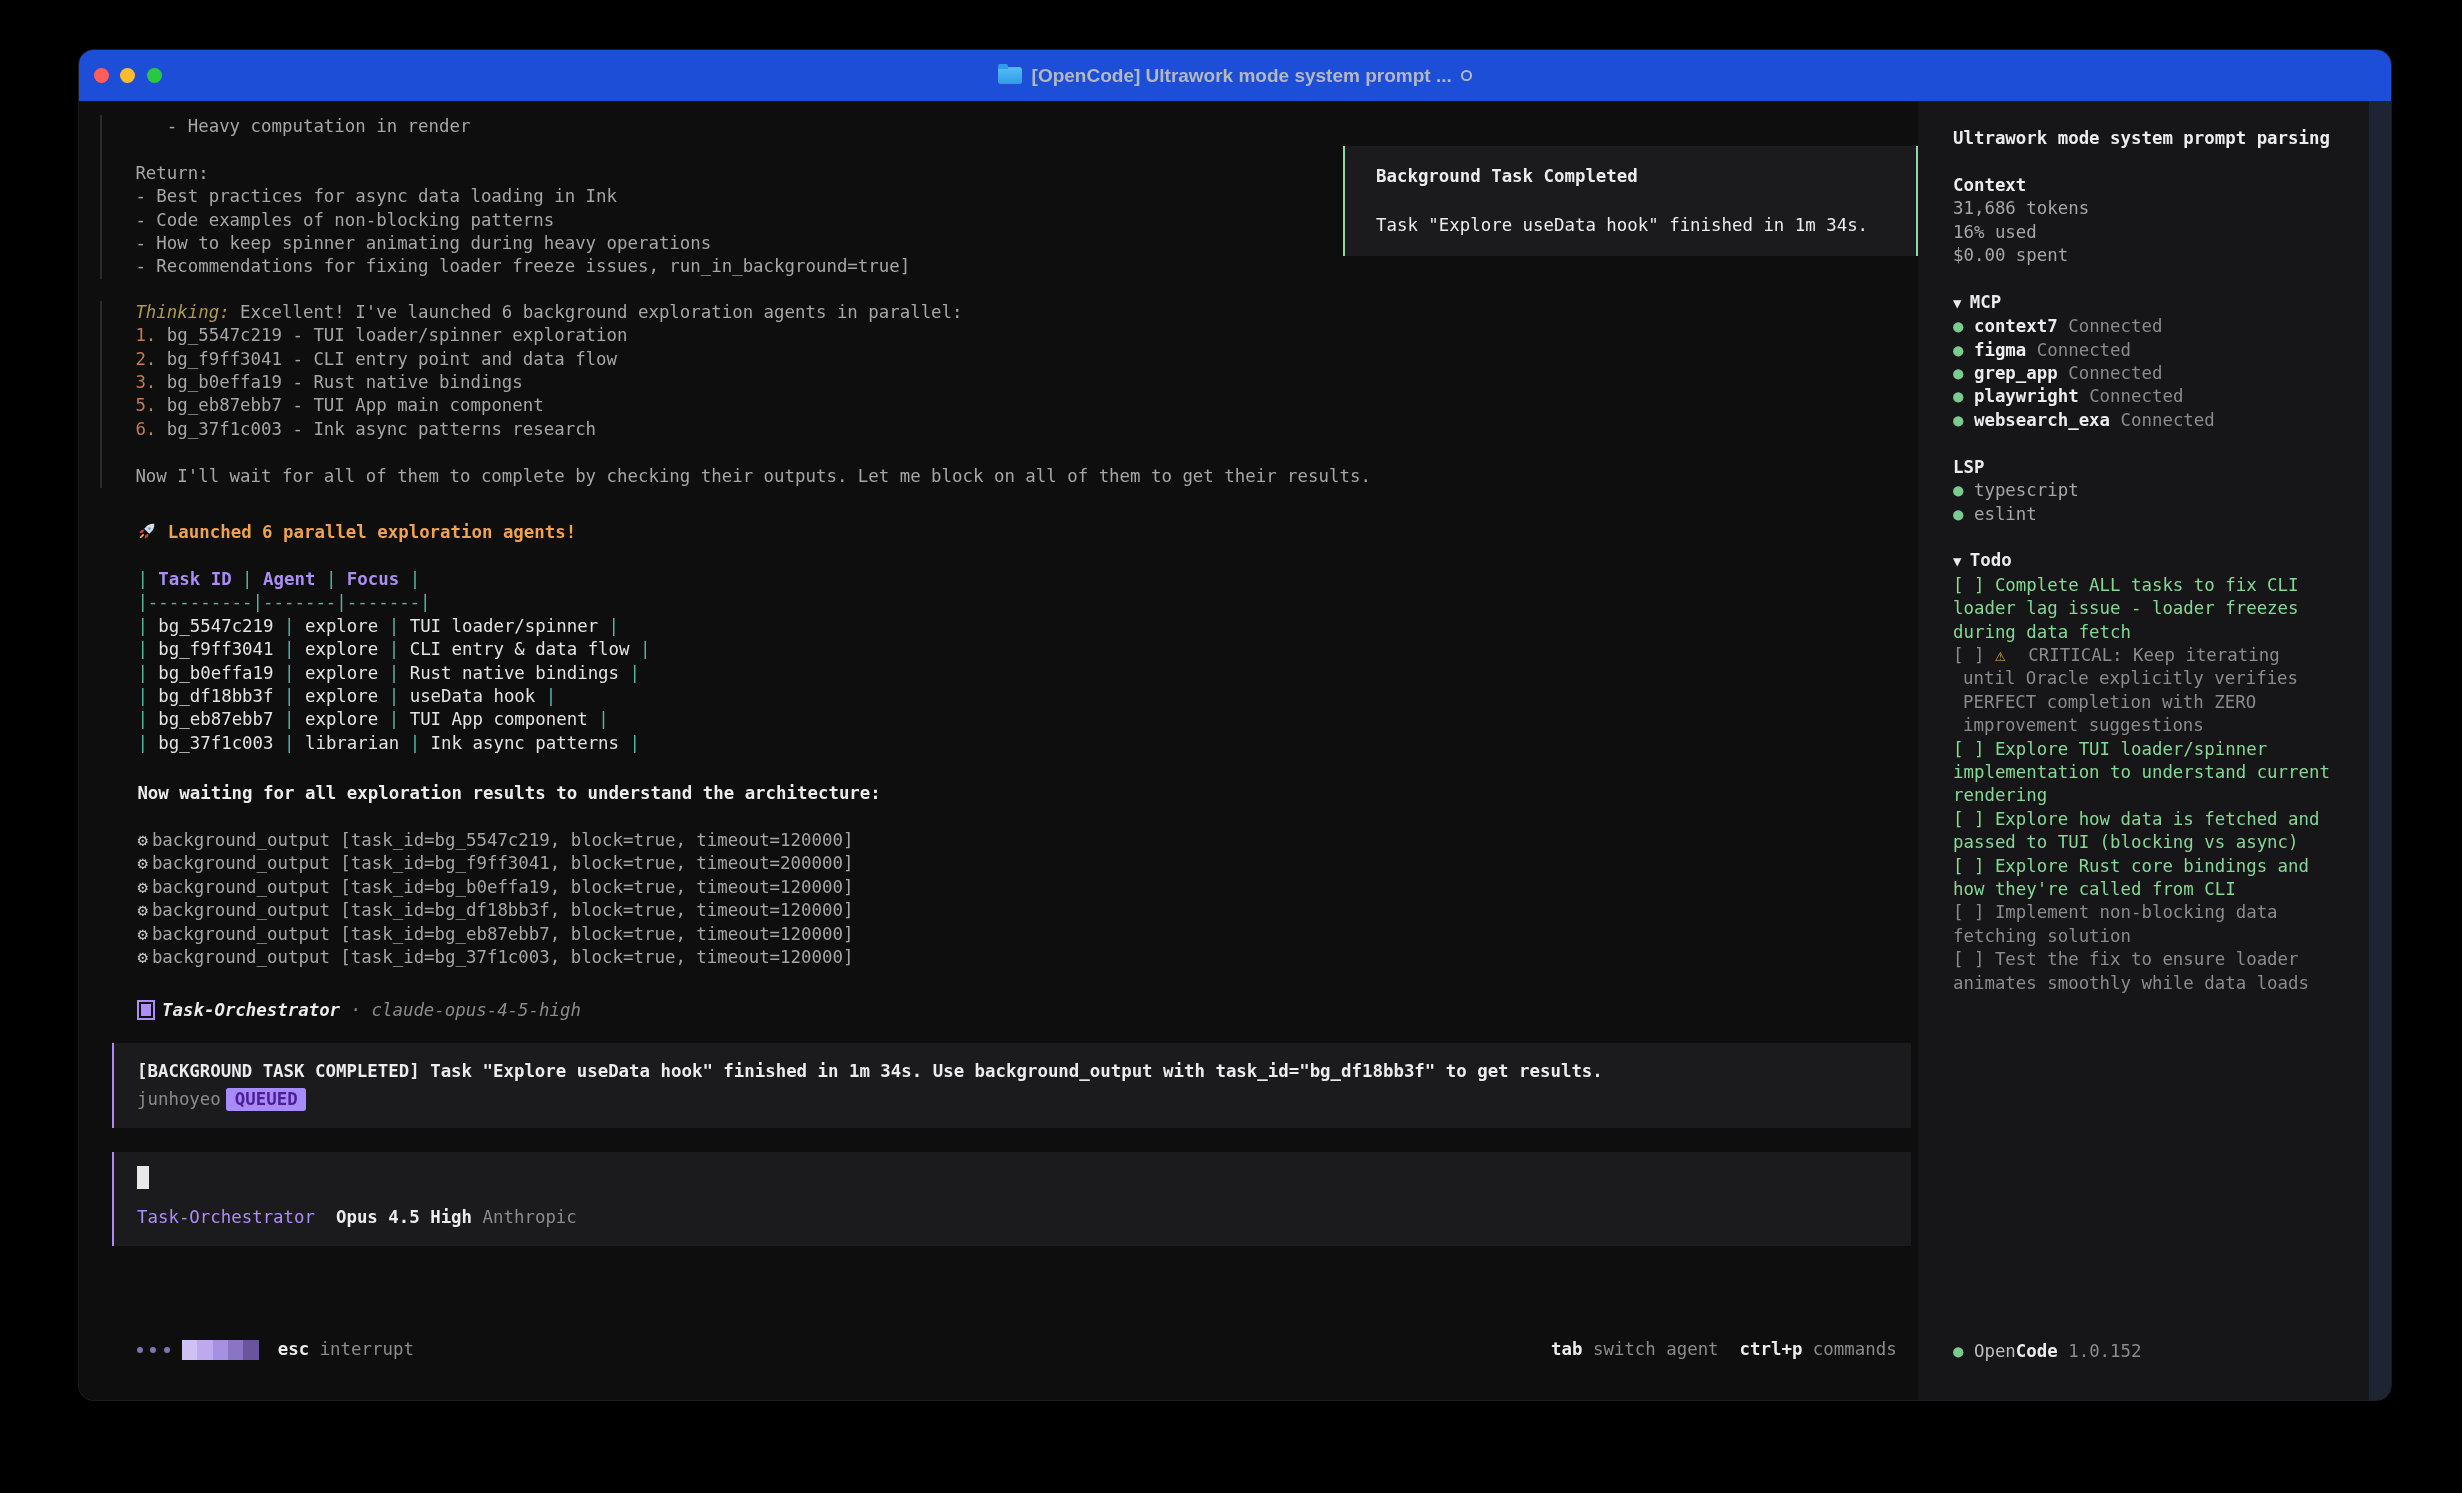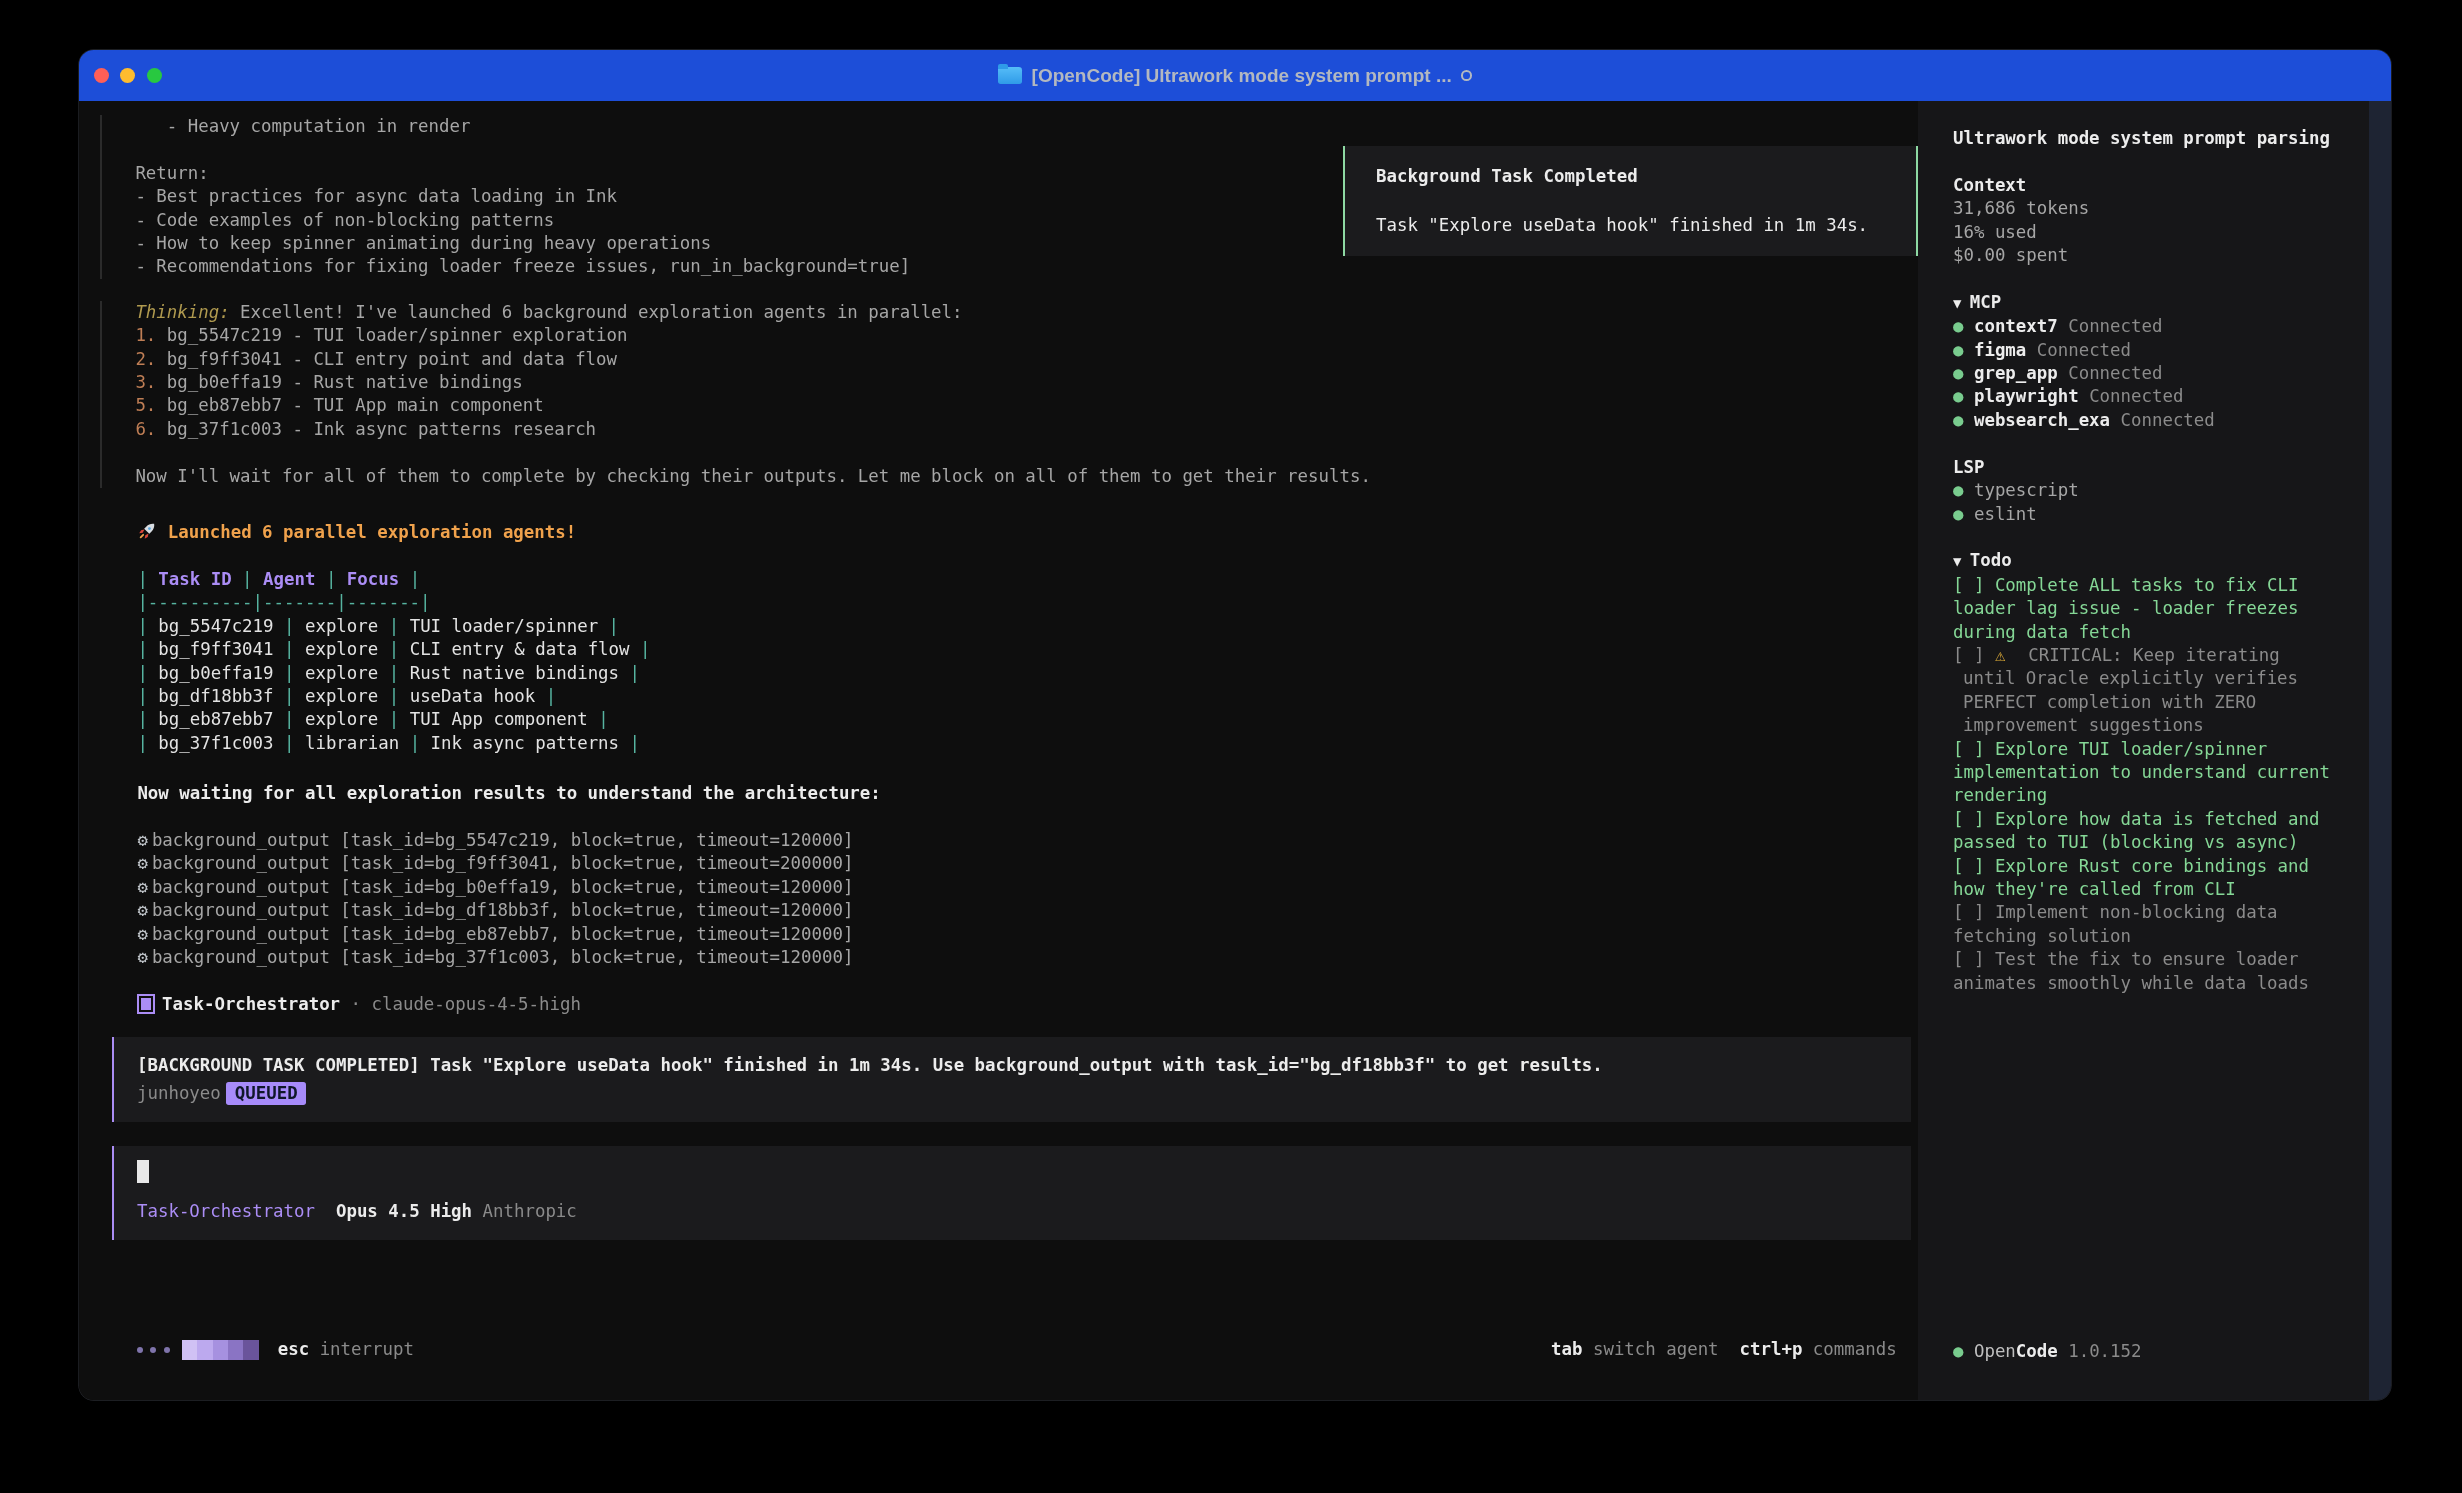--- a/index.html
+++ b/index.html
@@ -61,21 +61,21 @@
   .seg-teal { color:#56b3a0; }
   .seg-header { color:#ab8df5; font-weight:bold; }
   .seg-purple { color:#ab8df5; }
   .seg-green { color:#85d796; }
   .seg-bullet { color:#79cc8e; }
   .seg-warn { color:#e8b339; display:inline-block; width:23px; text-indent:0; }
   .seg-gear { color:#c2c7cc; margin-right:4px; }
   .seg-kbd { color:#ececec; font-weight:bold; }
   .seg-verlight { color:#bfbfbf; }
   .seg-tri { color:#ececec; font-size:14px; }
-  .badge { background:#a78bfa; color:#0f172a; font-weight:bold; padding:1.3px 8.7px;
+  .badge { background:#a78bfa; color:#4c1d95; font-weight:bold; padding:1.3px 8.7px;
            border-radius:2.7px; margin-left:5.4px; }
   .inline-icon svg { vertical-align:-3.3px; }
   .sq-outer { display:inline-block; width:18px; height:19.4px; border:2px solid #ab8df5;
               background:#0e0e0e; position:relative; vertical-align:-3.3px; margin-right:6.7px; }
   .sq-inner { position:absolute; inset:2px; background:#ab8df5; }
 </style>
 </head>
 <body>
 
 <div class="screen">
@@ -138,21 +138,21 @@
               <div class="row"><span class="seg-white">Now waiting for all exploration results to understand the architecture:</span></div>
             </div>
             <div class="block" style="margin-top: 23.4px;">
               <div class="row"><span class="seg-gear">⚙</span><span class="seg-gray">background_output [task_id=bg_5547c219, block=true, timeout=120000]</span></div>
               <div class="row"><span class="seg-gear">⚙</span><span class="seg-gray">background_output [task_id=bg_f9ff3041, block=true, timeout=200000]</span></div>
               <div class="row"><span class="seg-gear">⚙</span><span class="seg-gray">background_output [task_id=bg_b0effa19, block=true, timeout=120000]</span></div>
               <div class="row"><span class="seg-gear">⚙</span><span class="seg-gray">background_output [task_id=bg_df18bb3f, block=true, timeout=120000]</span></div>
               <div class="row"><span class="seg-gear">⚙</span><span class="seg-gray">background_output [task_id=bg_eb87ebb7, block=true, timeout=120000]</span></div>
               <div class="row"><span class="seg-gear">⚙</span><span class="seg-gray">background_output [task_id=bg_37f1c003, block=true, timeout=120000]</span></div>
             </div>
-            <div class="block" style="margin-top: 24px;">
+            <div class="block" style="margin-top: 30px; font-style: italic;">
               <div class="row"><span class="inline-icon"><span class="sq-outer"><span class="sq-inner"></span></span></span><span class="seg-white">Task-Orchestrator</span><span class="seg-dim"> · </span><span class="seg-dim">claude-opus-4-5-high</span></div>
             </div>
           </div>
 
         <div id="completed-box" class="box">
             <div class="row"><span class="seg-white">[BACKGROUND TASK COMPLETED] Task "Explore useData hook" finished in 1m 34s. Use background_output with task_id="bg_df18bb3f" to get results.</span></div>
             <div class="row"><span class="seg-dim">junhoyeo</span><span class="badge">QUEUED</span></div>
           </div>
 
         <div id="input-box" class="box">

